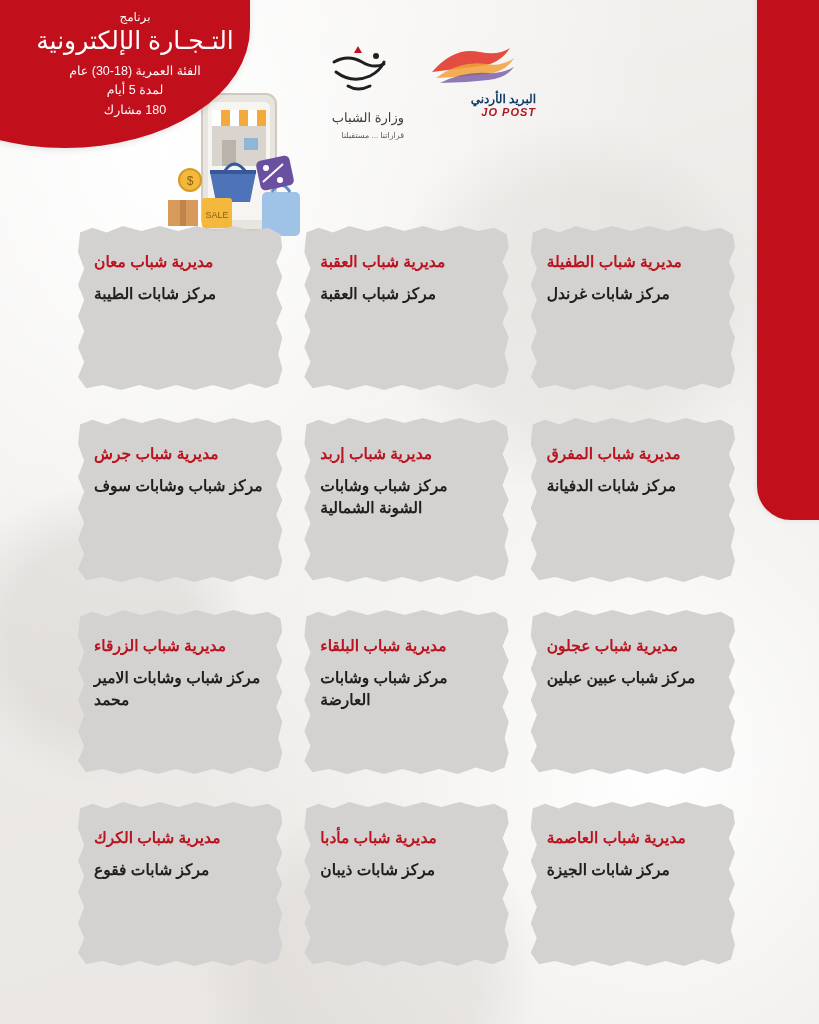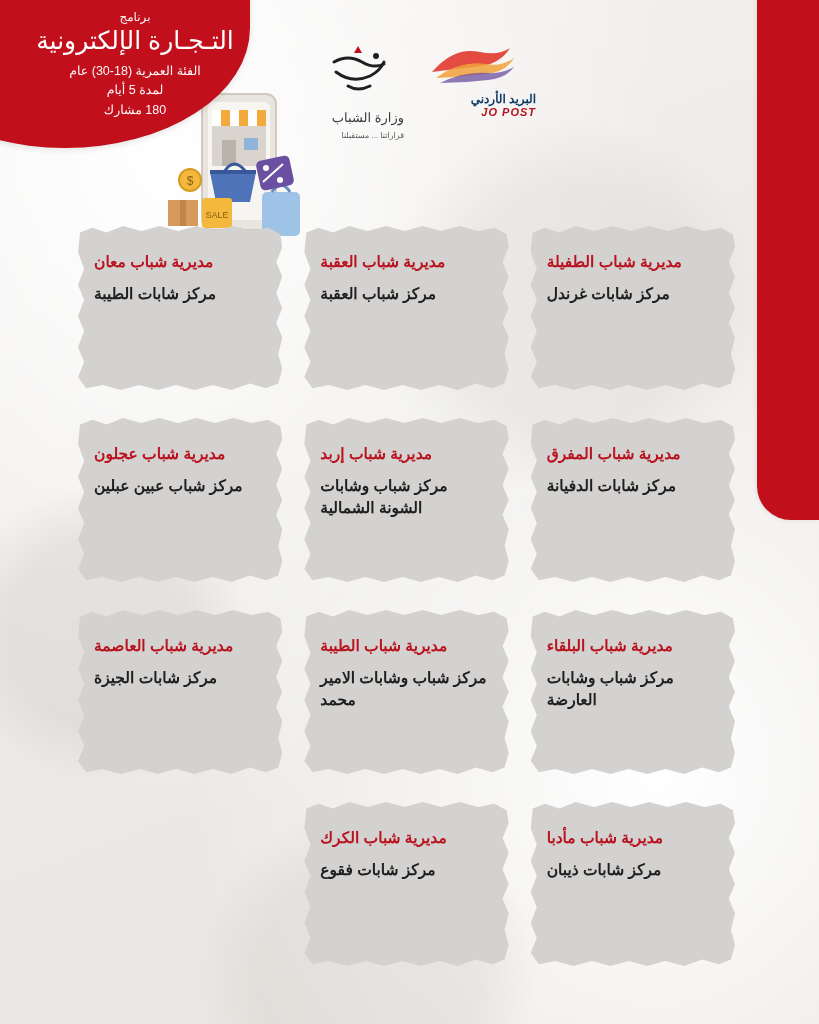--- a/index.html
+++ b/index.html
@@ -298,31 +298,35 @@
     </div>
 
     <div class="card">
       <div class="card-dir">مديرية شباب المفرق</div>
       <div class="card-center">مركز شابات الدفيانة</div>
     </div>
     <div class="card">
       <div class="card-dir">مديرية شباب إربد</div>
       <div class="card-center">مركز شباب وشابات الشونة الشمالية</div>
     </div>
+    <div class="card">
+      <div class="card-dir">مديرية شباب جرش</div>
+      <div class="card-center">مركز شباب وشابات سوف</div>
+    </div>
 
     <div class="card">
       <div class="card-dir">مديرية شباب عجلون</div>
       <div class="card-center">مركز شباب عبين عبلين</div>
     </div>
     <div class="card">
       <div class="card-dir">مديرية شباب البلقاء</div>
       <div class="card-center">مركز شباب وشابات العارضة</div>
     </div>
     <div class="card">
-      <div class="card-dir">مديرية شباب الطيبة</div>
+      <div class="card-dir">مديرية شباب الزرقاء</div>
       <div class="card-center">مركز شباب وشابات الامير محمد</div>
     </div>
 
     <div class="card">
       <div class="card-dir">مديرية شباب العاصمة</div>
       <div class="card-center">مركز شابات الجيزة</div>
     </div>
     <div class="card">
       <div class="card-dir">مديرية شباب مأدبا</div>
       <div class="card-center">مركز شابات ذيبان</div>

